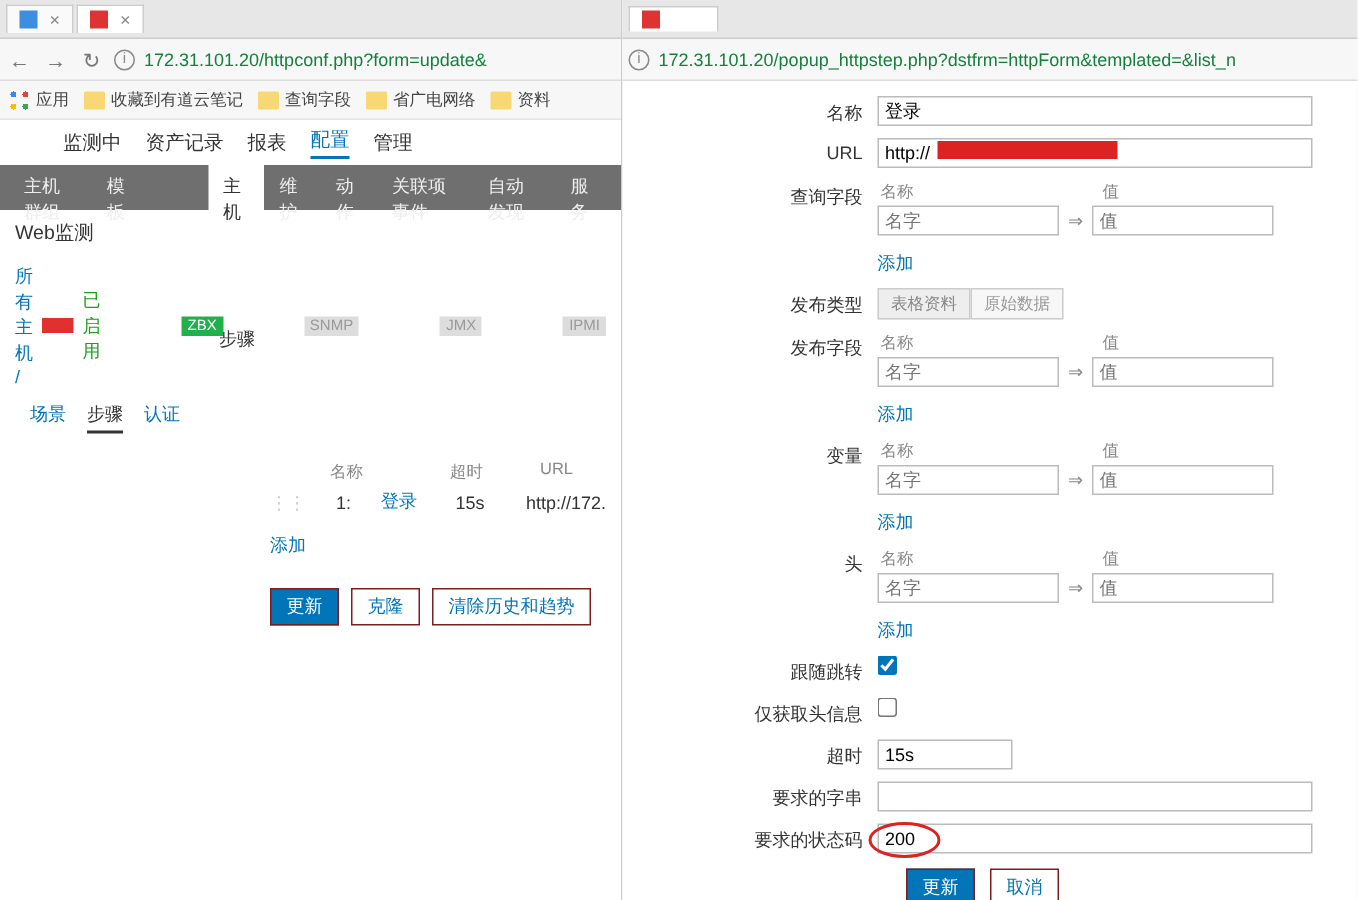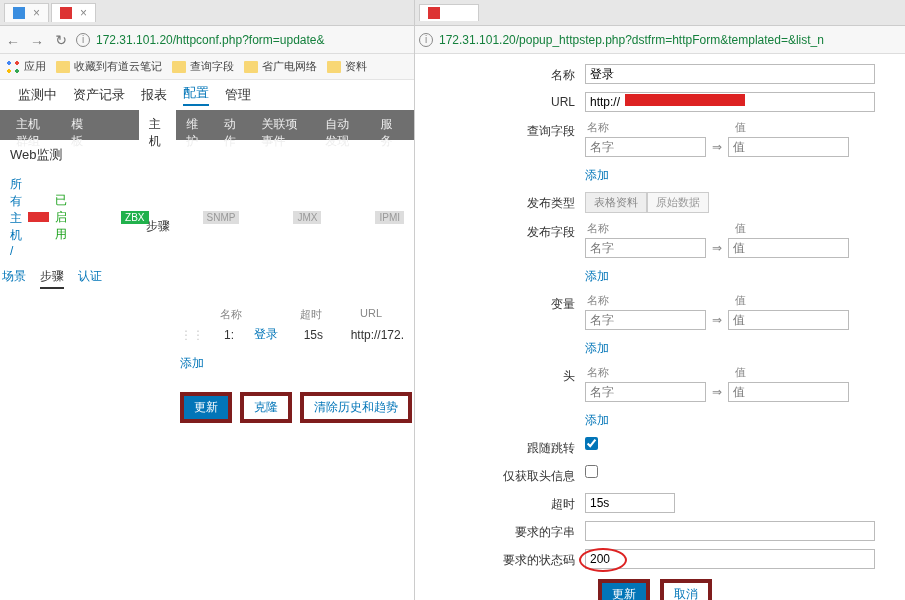--- a/index.html
+++ b/index.html
@@ -22,50 +22,50 @@
   .bookbar { height: 26px; display: flex; align-items: center; padding: 0 6px; gap: 10px; border-bottom: 1px solid #e4e4e4; background: #f7f7f7; }
   .book-item { display: flex; align-items: center; gap: 4px; font-size: 11px; color: #444; cursor: pointer; }
   .folder-icon { width: 14px; height: 12px; background: #f8d775; border-radius: 1px; display: inline-block; }
   .apps-icon { width: 14px; height: 14px; display: inline-block; background:
     radial-gradient(circle at 3px 3px, #4285f4 2px, transparent 2px),
     radial-gradient(circle at 11px 3px, #ea4335 2px, transparent 2px),
     radial-gradient(circle at 3px 11px, #fbbc05 2px, transparent 2px),
     radial-gradient(circle at 11px 11px, #34a853 2px, transparent 2px);
   }
 
-  .main-nav { height: 30px; display: flex; align-items: center; gap: 16px; padding: 0 18px; font-size: 13px; color: #333; }
+  .main-nav { height: 30px; display: flex; align-items: center; gap: 16px; padding: 0 18px; font-size: 13px; color: #333; margin-left: 24px; }
   .main-nav .nav-item { cursor: pointer; }
   .main-nav .nav-item.active { color: #0275b8; border-bottom: 2px solid #0275b8; padding-bottom: 2px; }
 
   .sub-nav { height: 30px; background: #6f6f6f; display: flex; align-items: flex-start; gap: 0; padding: 0 6px; font-size: 12px; }
   .sub-nav .sn { color: #eee; padding: 6px 10px; cursor: pointer; }
   .sub-nav .sn.active { background: #fff; color: #333; margin-left: 40px; }
 
   .crumbs { padding: 6px 10px; font-size: 13px; color: #333; }
   .crumbs-path { padding: 6px 10px; font-size: 12px; color: #0275b8; display: flex; align-items: center; gap: 6px; }
   .redacted { display: inline-block; width: 120px; height: 10px; background: #e03030; }
   .enabled { color: #18a018; }
   .badge { display: inline-block; padding: 1px 4px; font-size: 10px; color: #fff; background: #21b14c; margin-left: 48px; }
   .badge.gray { background: #ddd; color: #999; }
 
-  .tabs2 { display: flex; gap: 14px; padding: 4px 2px; font-size: 12px; }
+  .tabs2 { display: flex; gap: 14px; padding: 4px 20px; font-size: 12px; }
   .tabs2 .t { color: #0275b8; cursor: pointer; padding-bottom: 2px; }
   .tabs2 .t.active { color: #333; border-bottom: 2px solid #333; }
 
   .steps-area { padding: 10px 10px 10px 180px; font-size: 12px; }
   .steps-label { position: absolute; left: 146px; top: 218px; text-align: right; color: #333; }
   .step-table { margin-top: 4px; }
   .step-table .hdr { display: flex; gap: 20px; color: #888; font-size: 11px; }
   .step-table .row { display: flex; gap: 20px; align-items: center; padding: 4px 0; }
   .step-drag { color: #ccc; }
   .step-name { color: #0275b8; cursor: pointer; }
   .add-link { color: #0275b8; cursor: pointer; display: inline-block; margin-top: 8px; }
 
   .btn-row { display: flex; gap: 8px; padding: 10px 0 10px 180px; }
-  .btn { border: 4px solid #7f1d1d; color: #0275b8; background: #fff; padding: 3px 10px; font-size: 12px; cursor: pointer; }
+  .btn { border: 1px solid #7f1d1d; color: #0275b8; background: #fff; padding: 3px 10px; font-size: 12px; cursor: pointer; }
   .btn.primary { background: #0275b8; color: #fff; }
 
   
   .right-window .addrbar { }
   .right-content { padding: 10px 10px 10px 0; }
   .form-row { display: flex; align-items: flex-start; margin-bottom: 8px; }
   .form-row .lbl { width: 170px; text-align: right; padding-right: 10px; color: #333; padding-top: 3px; }
   .form-row .ctl { flex: 1; }
   .form-row input[type=text] { border: 1px solid #bbb; padding: 2px 4px; font-size: 12px; width: 290px; }
   .form-row input[type=text].short { width: 90px; }

